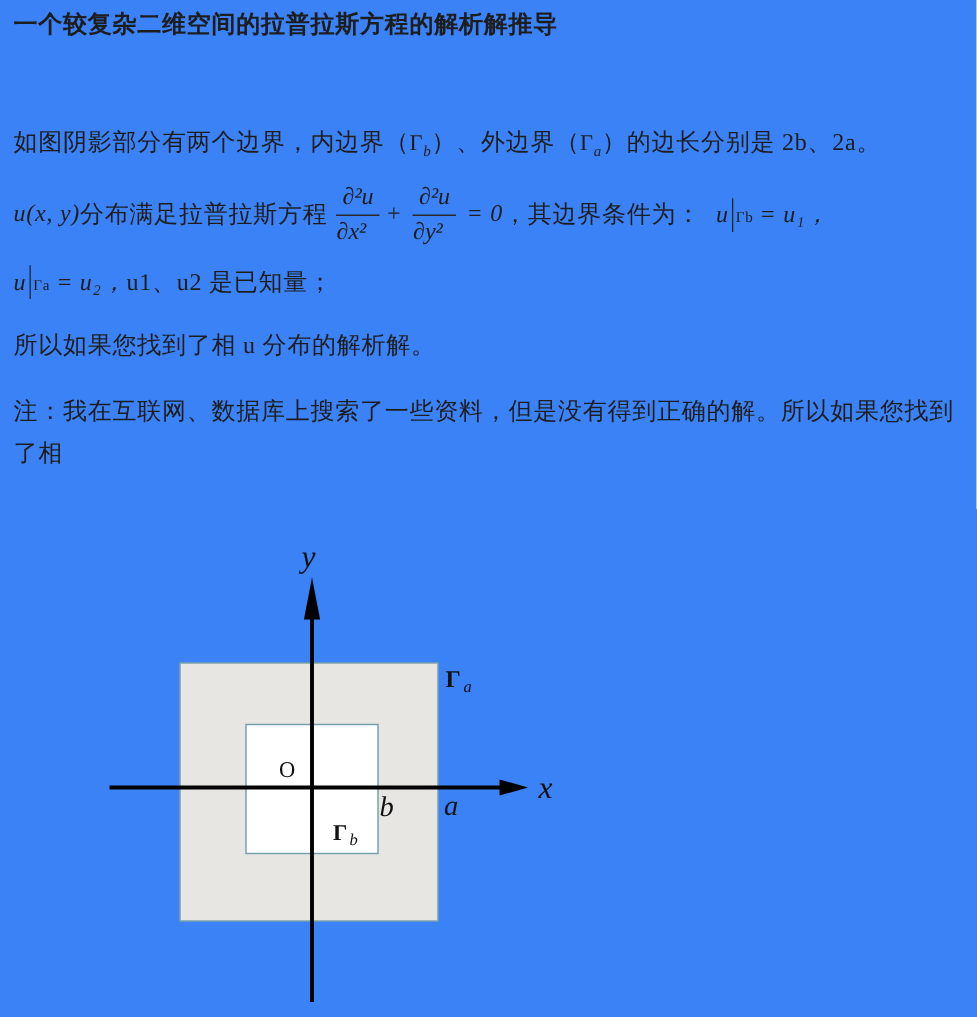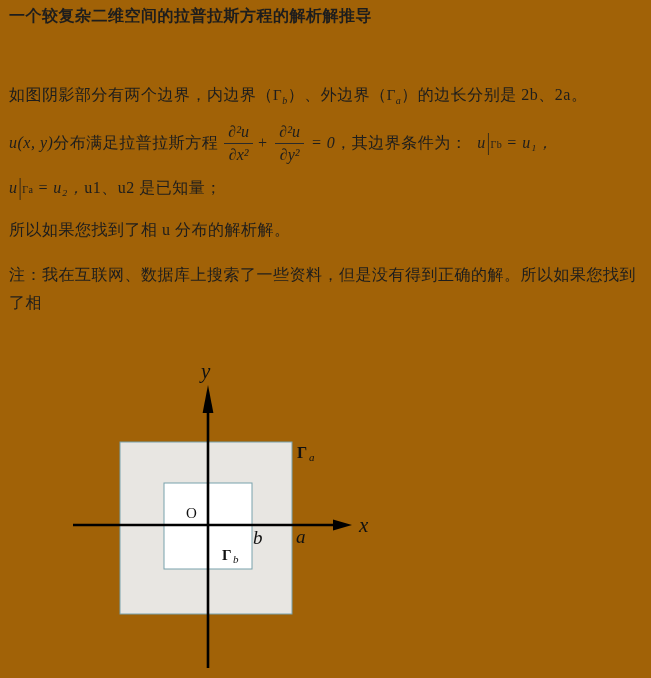--- a/index.html
+++ b/index.html
@@ -1,42 +1,42 @@
 <!DOCTYPE html>
 <html><head>
 <meta charset="utf-8">
 <style>
   html,body { margin:0; padding:0; background:#ffffff; }
   .page {
     position:relative; width:651px; height:678px; overflow:hidden;
-    background:#a16207; color:#1d1d1d;
+    background:#3b82f6; color:#1d1d1d;
     font-family:"Liberation Serif","DejaVu Serif",serif;
   }
   .title {
     position:absolute; left:9px; top:6px; margin:0;
     font-size:16px; font-weight:bold; letter-spacing:0.5px;
     white-space:nowrap;
   }
   .para {
     position:absolute; left:9px; margin:0; font-size:16px;
     white-space:nowrap; letter-spacing:0.5px;
   }
   #p1 { top:85px; }
   #p2 { top:117px; height:52px; display:flex; align-items:center; }
   #p3 { top:175px; height:26px; display:flex; align-items:center; }
   #p4 { top:220px; }
   #note { top:261px; width:636px; white-space:normal; line-height:28px; }
-  #note .nline { display:block; }
+  #note .nline { display:block;font-family:Liberation Mono, monospace; }
 
   .gsym { font-size:15px; }
   .gsub { font-size:10px; font-style:italic; }
   .mi   { font-style:italic; }
 
   .frac {
-    display:inline-flex; flex-direction:column; align-items:center;
+    display:inline-flex; flex-direction:column; 
     font-style:italic; font-size:16px; line-height:1.25;
     margin:0 3px 0 6px; letter-spacing:0;
   }
   .frac .num { border-bottom:1px solid #2a2a2a; padding:0 4px 1px 4px; }
   .frac .den { padding-top:1px; }
   .op { margin:0 1px; font-style:italic; }
   .eqz { margin-left:4px; font-style:italic; }
 
   .bc { margin-left:10px; display:inline-flex; align-items:baseline; }
   .vbar {

